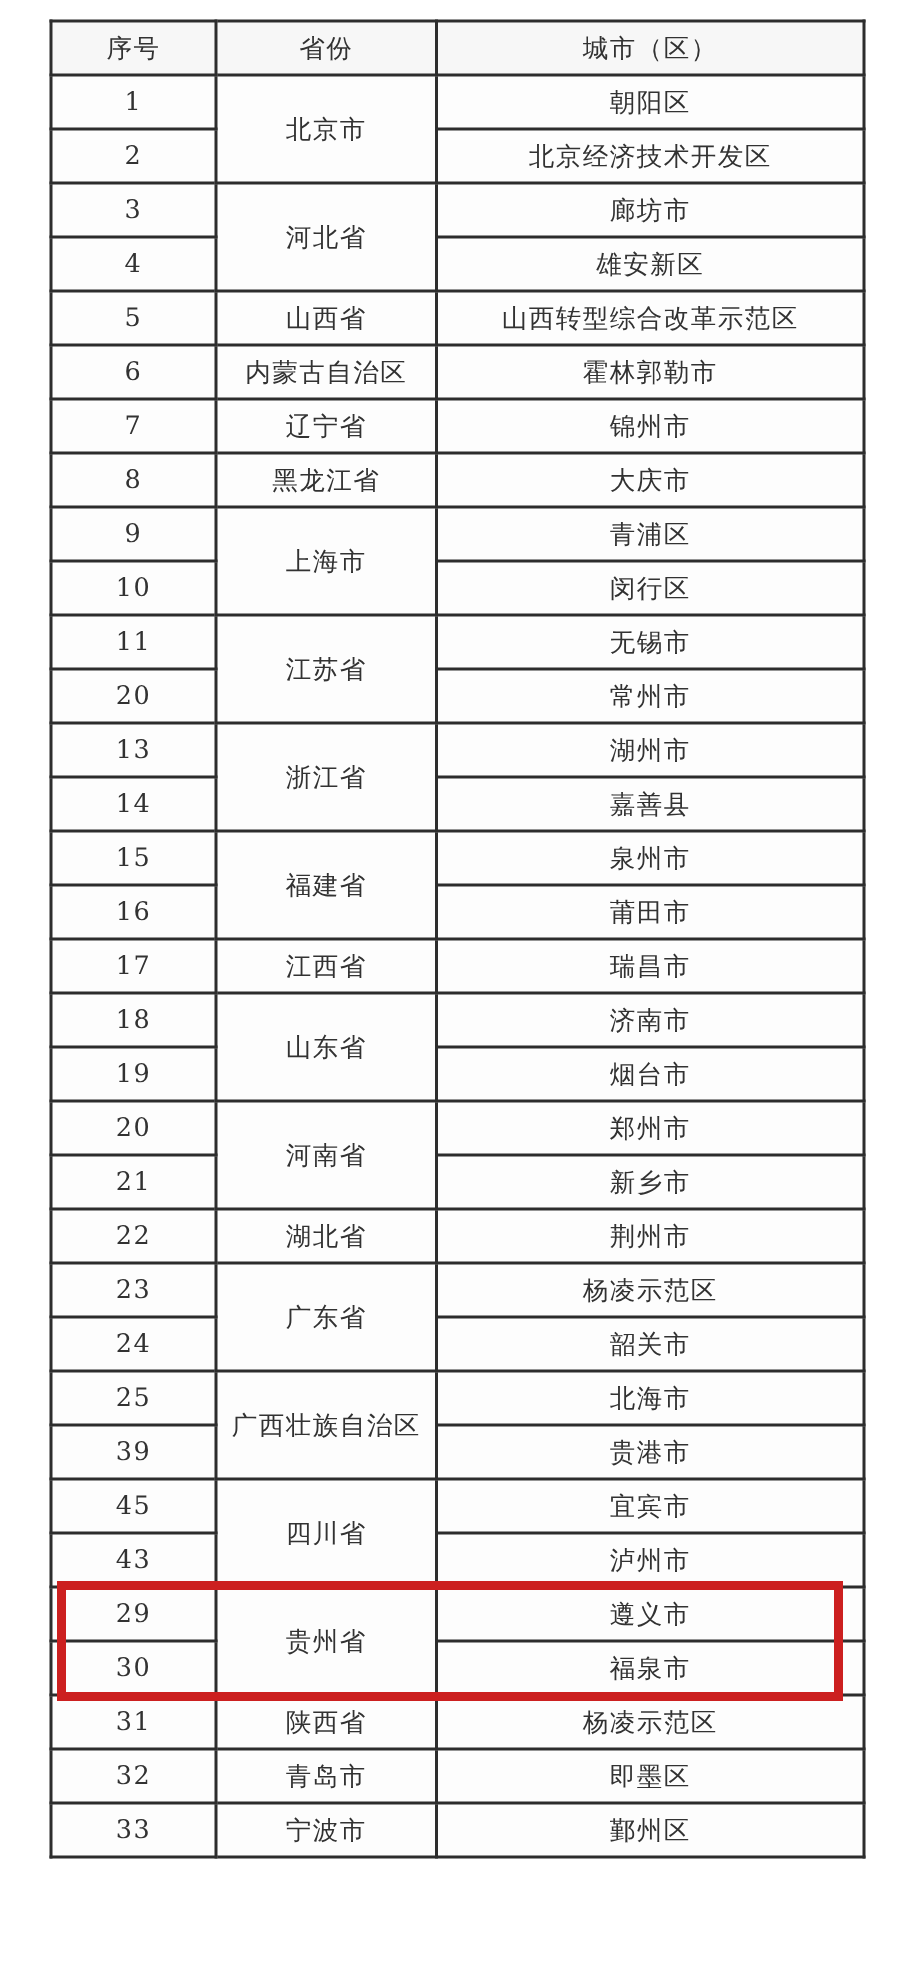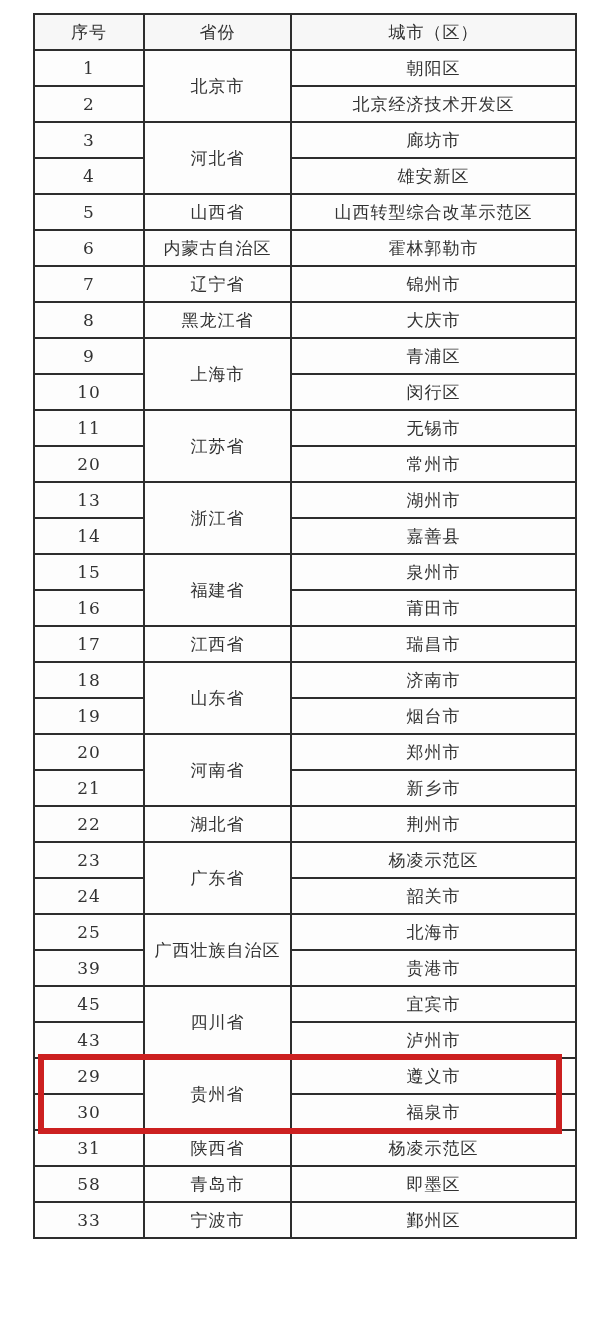--- a/index.html
+++ b/index.html
@@ -215,21 +215,21 @@
         <tr class="hl">
           <td class="col-no">30</td>
           <td>福泉市</td>
         </tr>
         <tr>
           <td class="col-no">31</td>
           <td rowspan="1">陕西省</td>
           <td>杨凌示范区</td>
         </tr>
         <tr>
-          <td class="col-no">58</td>
+          <td class="col-no">32</td>
           <td rowspan="1">青岛市</td>
           <td>即墨区</td>
         </tr>
         <tr>
           <td class="col-no">33</td>
           <td rowspan="1">宁波市</td>
           <td>鄞州区</td>
         </tr>
       </tbody>
   </table>

